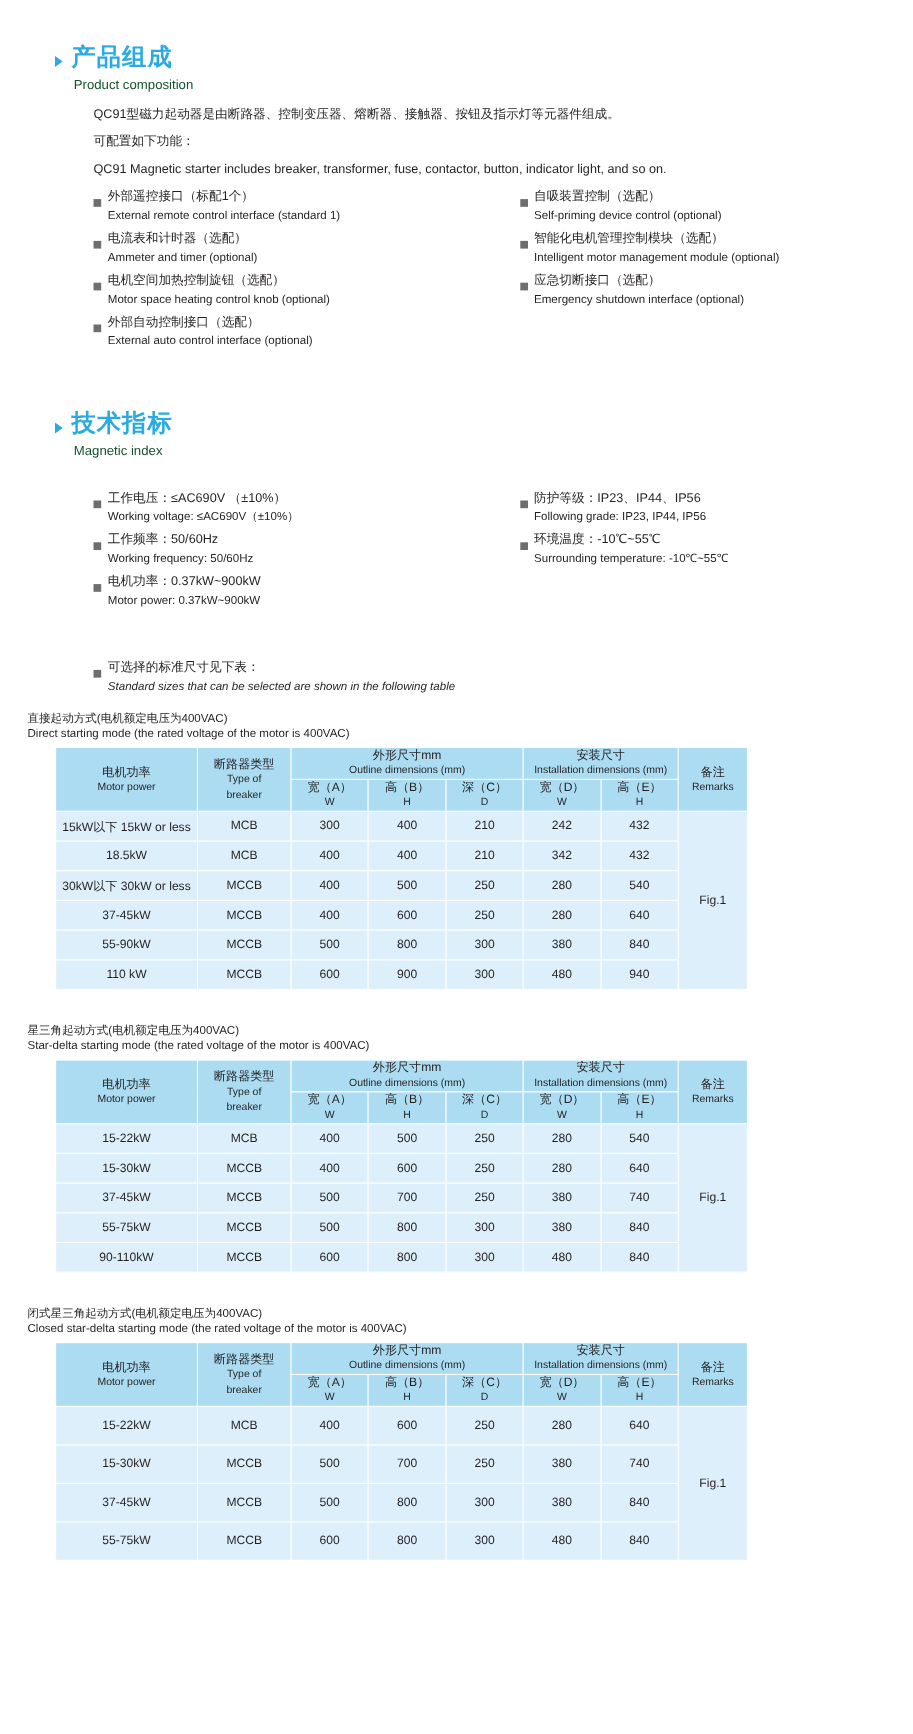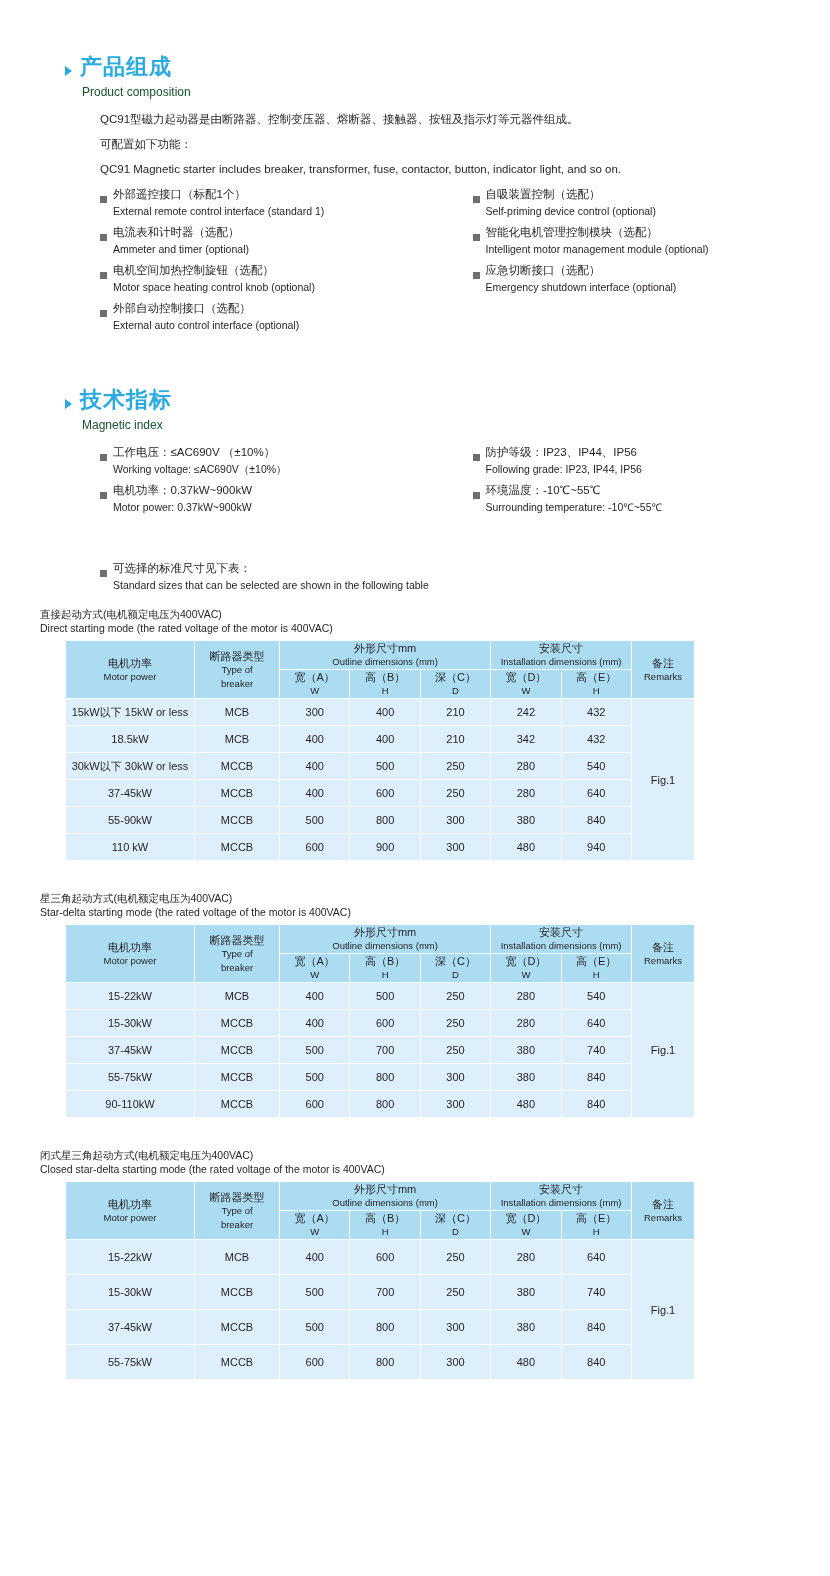--- a/index.html
+++ b/index.html
@@ -11,21 +11,21 @@
     width: 830px;
     min-height: 1576px;
     font-family: "Liberation Sans", sans-serif;
     color: #231f20;
     -webkit-font-smoothing: antialiased;
   }
   .page {
     position: relative;
     width: 830px;
     min-height: 1576px;
-    padding: 15px;
+    padding: 0;
     box-sizing: border-box;
   }
 
   
   .section {
     margin-left: 50px;
   }
   .sec-head {
     display: flex;
     align-items: flex-start;
@@ -97,21 +97,21 @@
     color: #231f20;
     margin-left: 13px;
   }
 
   
   .table-note {
     margin-left: 35px;
     margin-top: 30px;
   }
   .table-note .feat-cn { font-size: 11.5px; }
-  .table-note .feat-en { font-size: 10.5px; }
+  .table-note .feat-en { font-size: 10.5px; font-style: italic; }
 
   
   .tbl-block { margin: 14px 0 0 25px; width: 780px; }
   .tbl-caption-cn {
     font-size: 10.5px;
     line-height: 14px;
     color: #231f20;
   }
   .tbl-caption-en {
     font-size: 10.5px;
@@ -229,28 +229,35 @@
 
   <div class="section" style="margin-top:48px;">
     <div class="sec-head">
       <div class="sec-arrow"></div>
       <div class="sec-titles">
         <div class="sec-cn">技术指标</div>
         <div class="sec-en">Magnetic index</div>
       </div>
     </div>
 
-    <div class="features" style="margin-top:10px;">
+    <div class="features" style="margin-top:26px;">
       <div class="feat-col">
         <div class="feat-item">
           <div class="feat-cn">
               <span class="sq"></span>
               <span>工作电压：≤AC690V （±10%）</span>
             </div>
           <div class="feat-en">Working voltage: ≤AC690V（±10%）</div>
+        </div>
+        <div class="feat-item">
+          <div class="feat-cn">
+              <span class="sq"></span>
+              <span>工作频率：50/60Hz</span>
+            </div>
+          <div class="feat-en">Working frequency: 50/60Hz</div>
         </div>
         <div class="feat-item">
           <div class="feat-cn">
               <span class="sq"></span>
               <span>电机功率：0.37kW~900kW</span>
             </div>
           <div class="feat-en">Motor power: 0.37kW~900kW</div>
         </div>
       </div>
       <div class="feat-col right">

